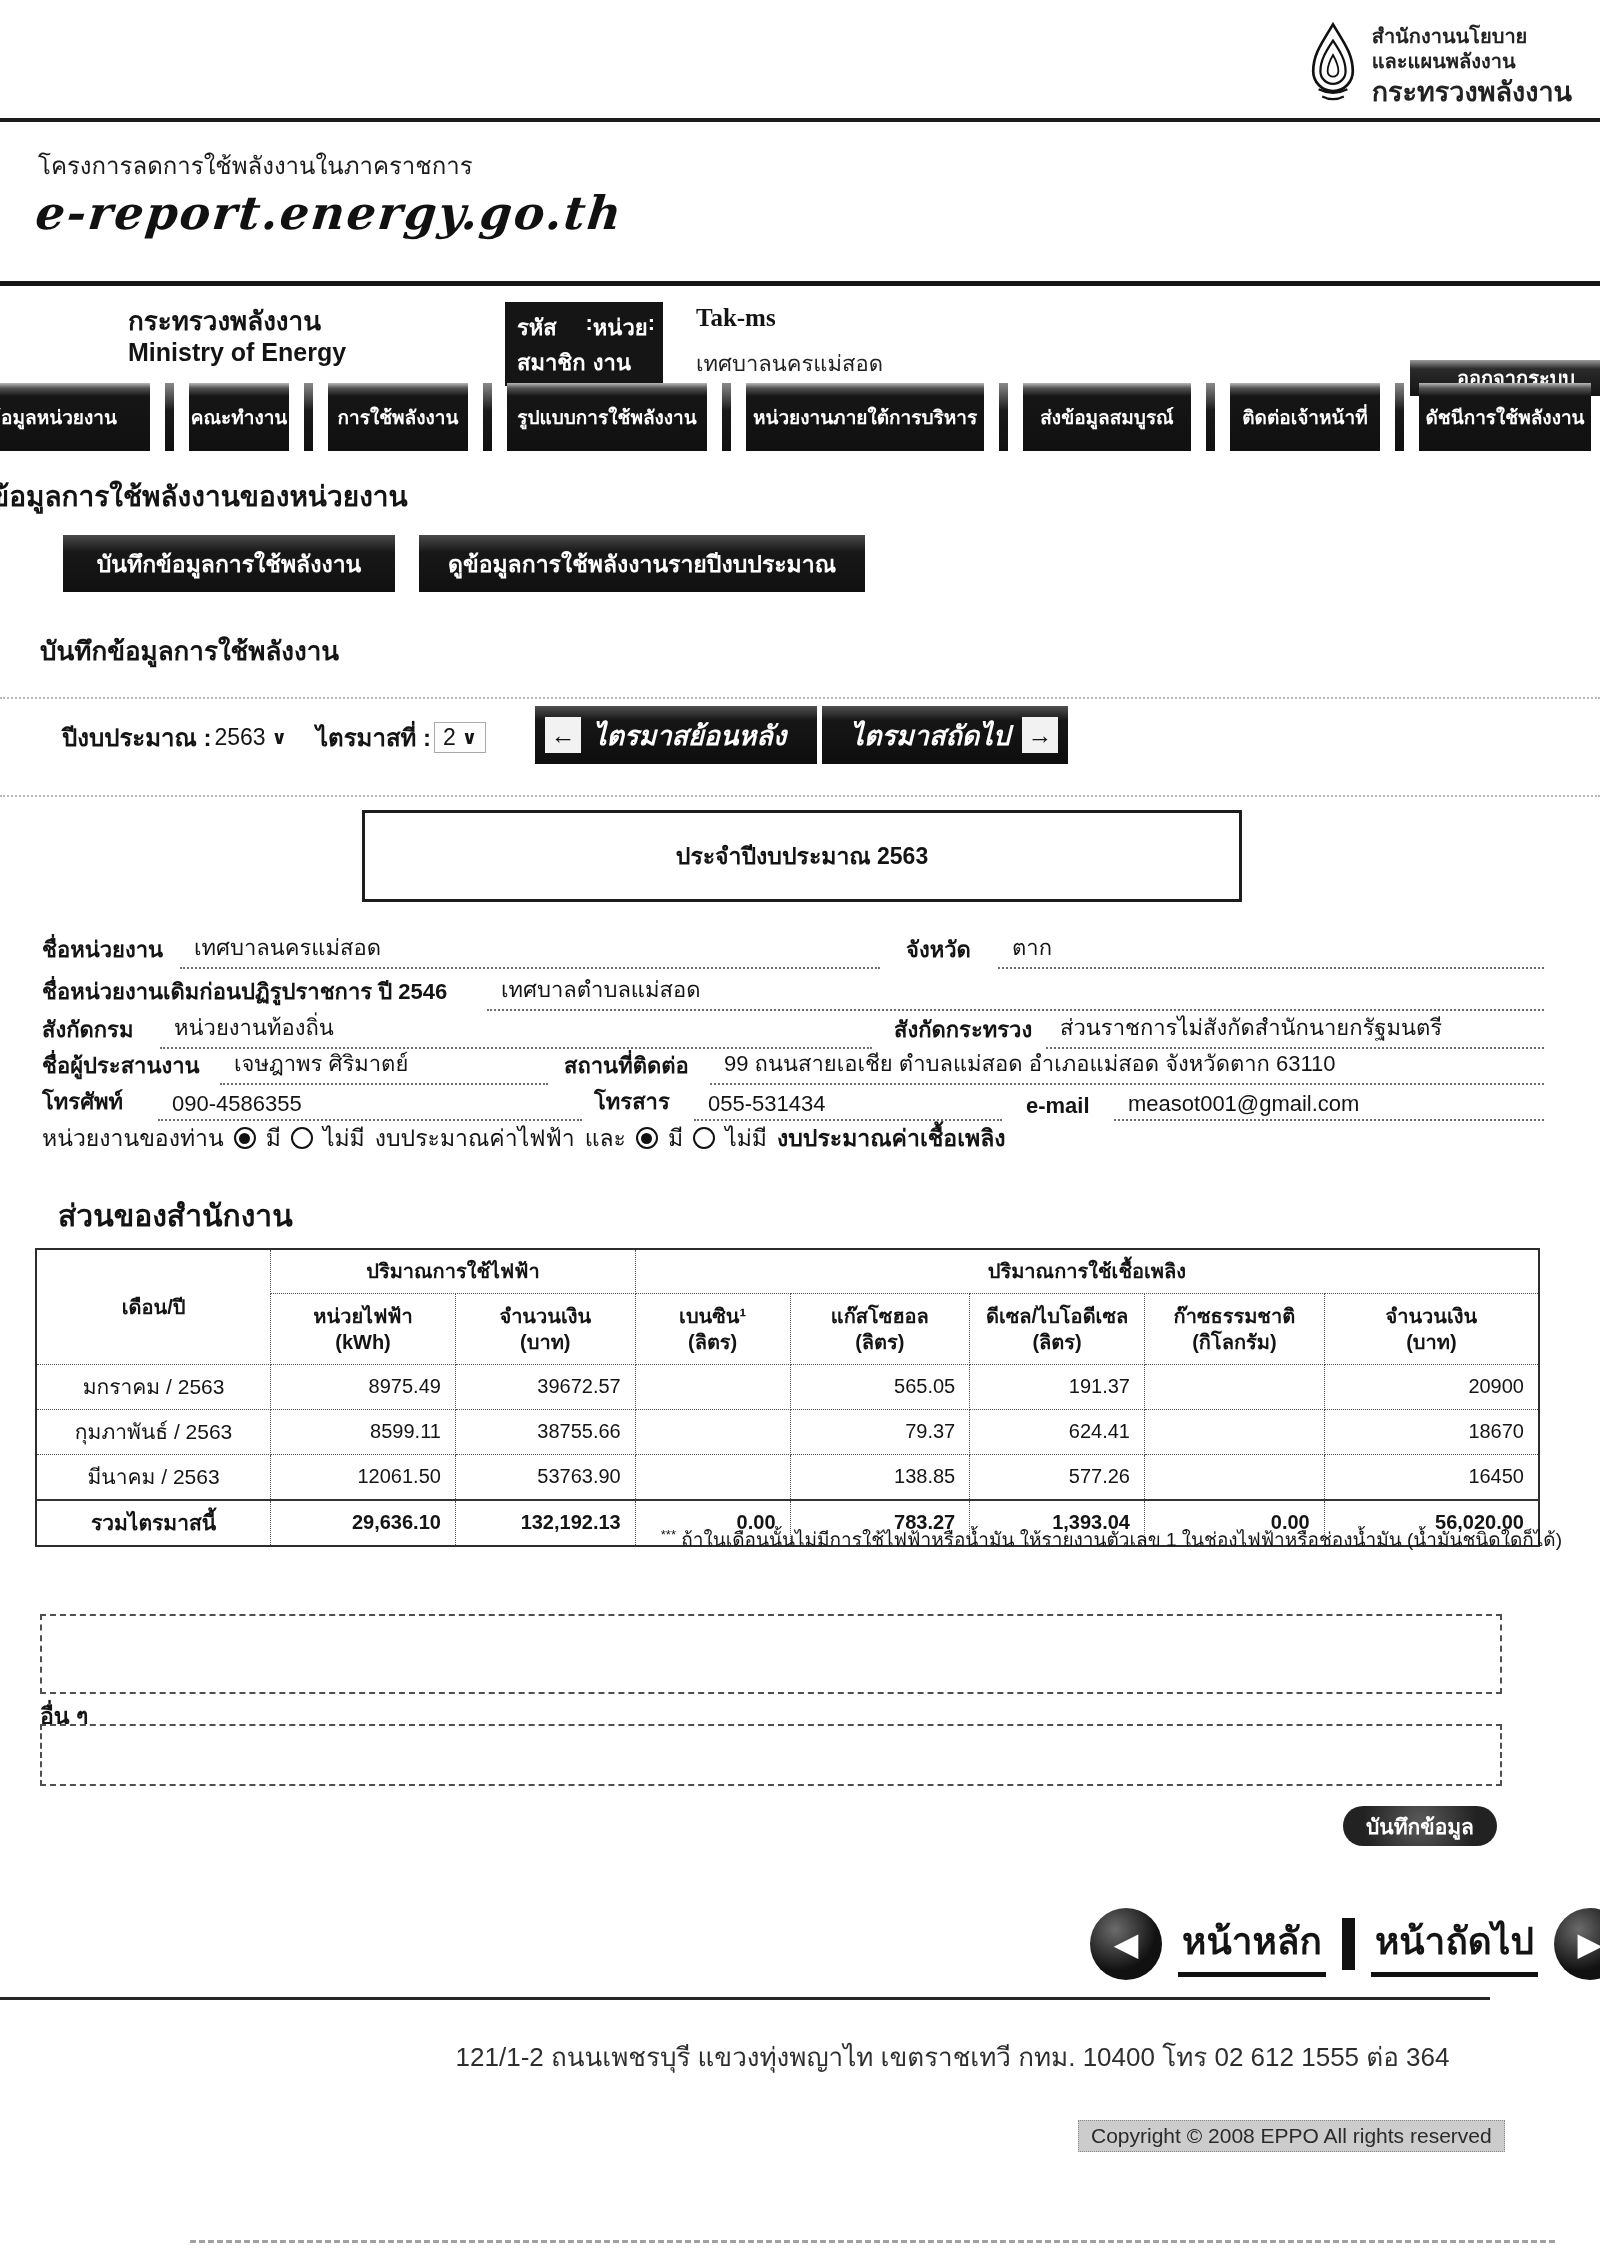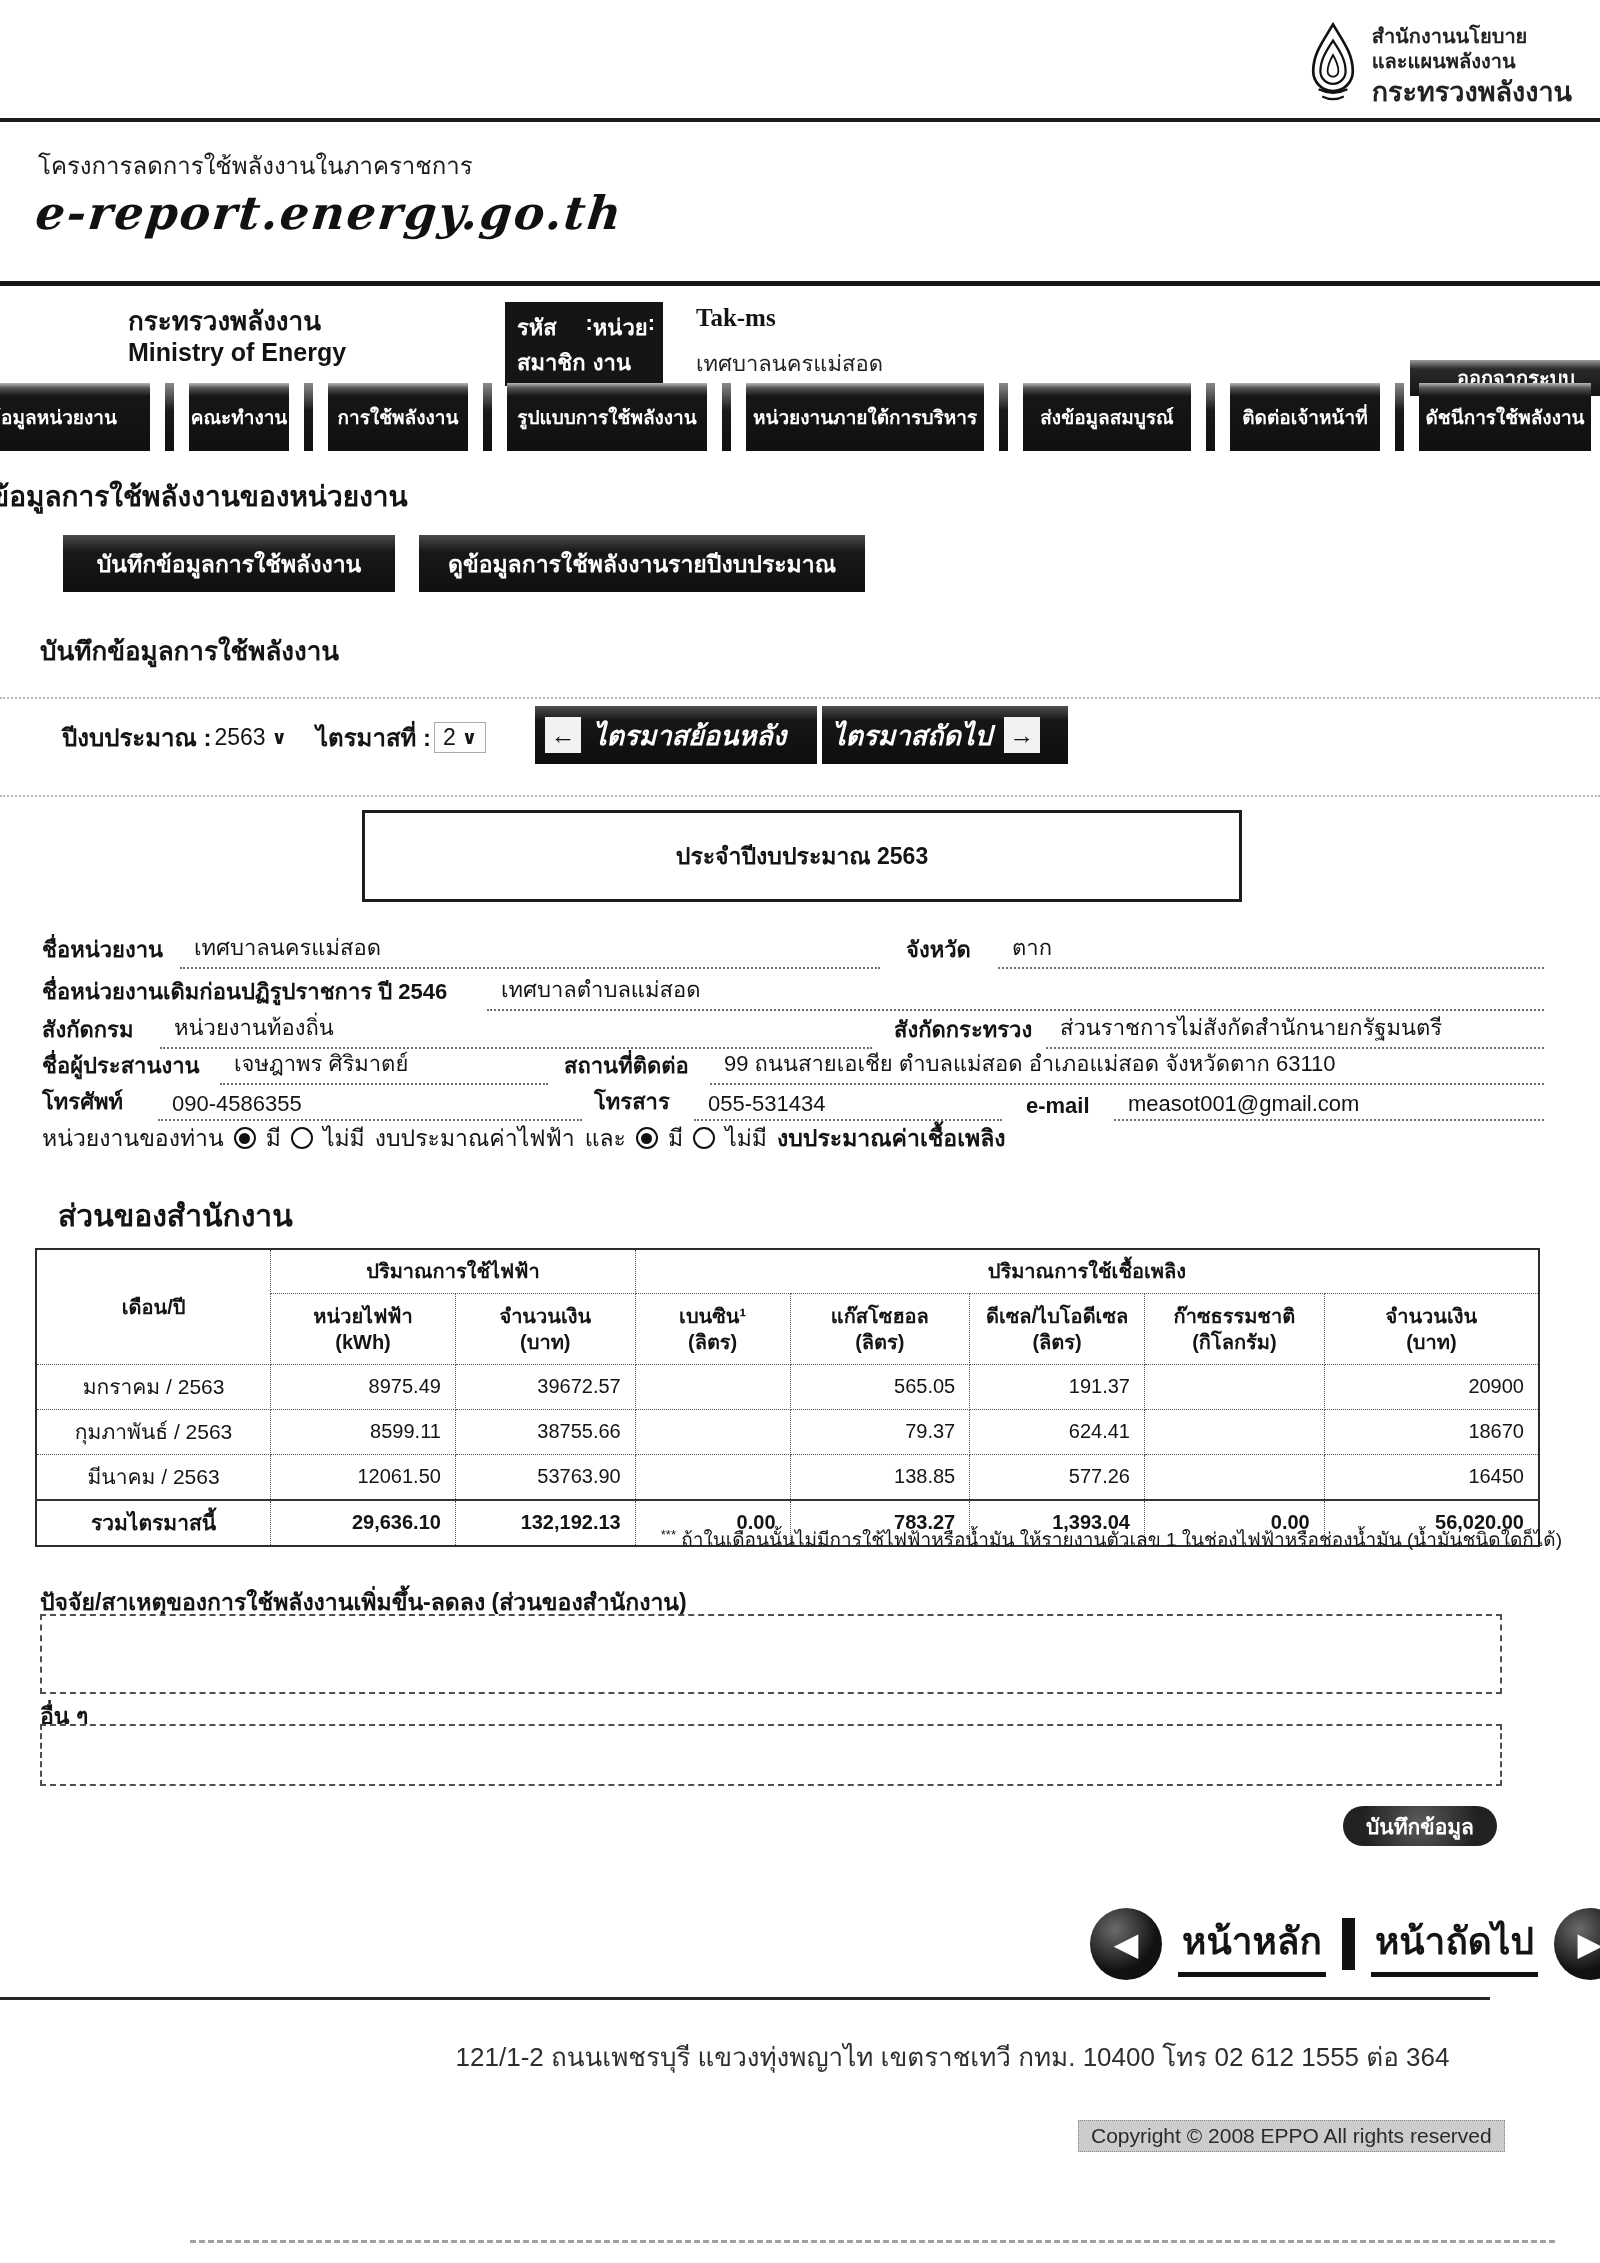--- a/index.html
+++ b/index.html
@@ -227,21 +227,21 @@
     <span class="select-ctl boxed">
       <span>2</span>
       <span class="caret">∨</span>
     </span>
   </div>
 
   <div class="q-btn" style="top:706px;left:535px;width:282px">
     <span class="arrow-sq">←</span>
     <span class="txt">ไตรมาสย้อนหลัง</span>
   </div>
-  <div class="q-btn" style="top:706px;left:822px;width:246px;">
+  <div class="q-btn" style="top:706px;left:822px;width:246px;justify-content:flex-end">
     <span class="txt">ไตรมาสถัดไป</span>
     <span class="arrow-sq">→</span>
   </div>
 
   <div class="scanline" style="top:795px"></div>
 
   <div class="form-title-box">
     <div>ประจำปีงบประมาณ 2563</div>
   </div>
 
@@ -390,21 +390,20 @@
         <td class="num">0.00</td>
         <td class="num">56,020.00</td>
       </tr>
     </tbody>
   </table>
 
   <div class="footnotes">
     <div class="fn2"><sup>***</sup> <span>ถ้าในเดือนนั้นไม่มีการใช้ไฟฟ้าหรือน้ำมัน ให้รายงานตัวเลข 1 ในช่องไฟฟ้าหรือช่องน้ำมัน (น้ำมันชนิดใดก็ได้)</span></div>
   </div>
 
-  <div class="area-label" style="top:1584px">ปัจจัย/สาเหตุของการใช้พลังงานเพิ่มขึ้น-ลดลง (ส่วนของสำนักงาน)</div>
   <textarea class="remark-box" style="top: 1614px; height: 80px;"></textarea>
 
   <div class="area-label" style="top:1698px">อื่น ๆ</div>
   <textarea class="remark-box" style="top: 1724px; height: 62px;"></textarea>
 
   <div class="save-btn">บันทึกข้อมูล</div>
 
   <div class="bottom-nav">
     <span class="globe">◀</span>
     <span class="bn-link">หน้าหลัก</span>

